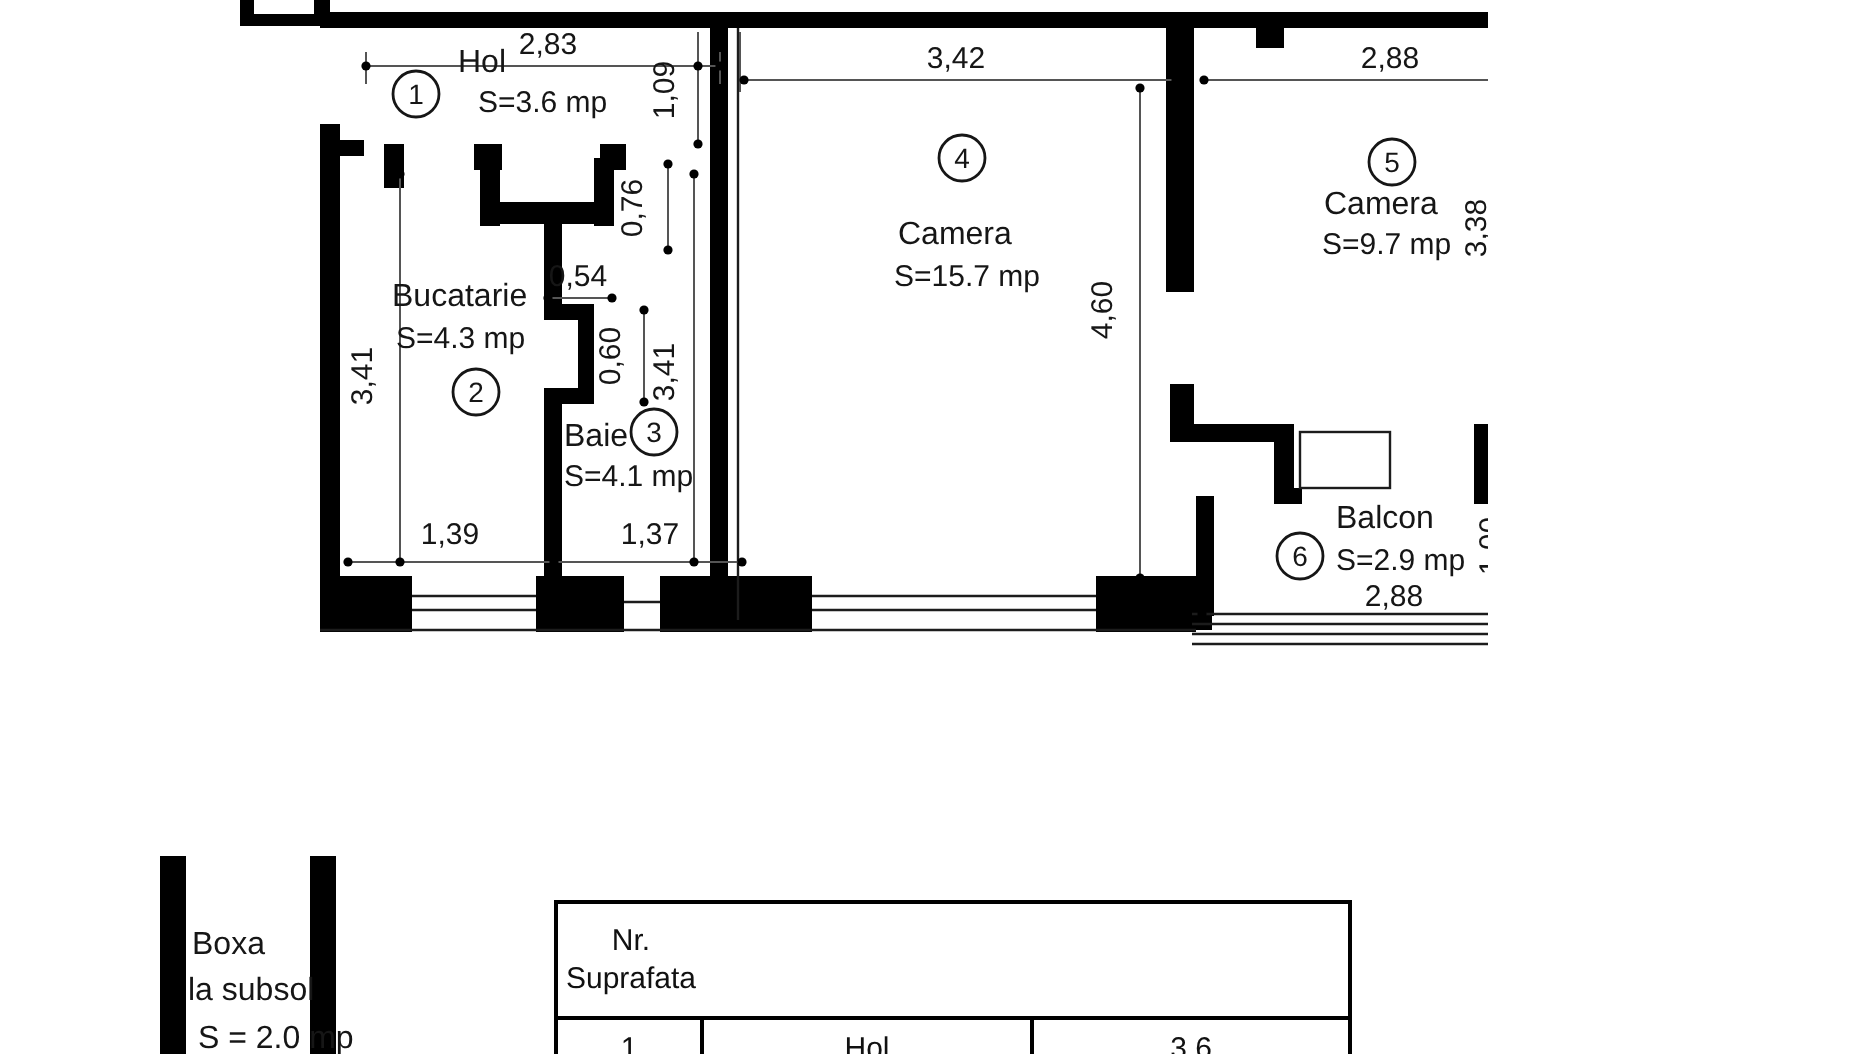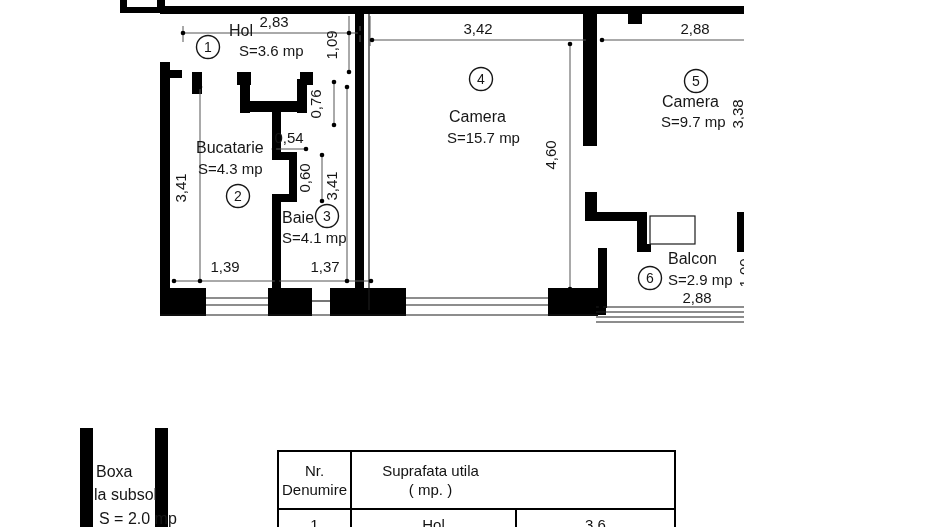--- a/index.html
+++ b/index.html
@@ -199,25 +199,21 @@
       <text x="94" y="500">la subsol</text>
       <text x="99" y="524">S = 2.0 mp</text>
     </g>
   </svg>
 
   
   <div class="tbl">
     <div class="trow thead">
       <div class="cell c1">
         <span>Nr.</span>
-        <span>Denumire</span>
-      </div>
-      <div class="cell c3">
-        <span>Suprafata utila</span>
-        <span>( mp. )</span>
+        <span>Suprafata</span>
       </div>
     </div>
     <div class="trow tdata">
       <div class="cell c1">
         <span>1</span>
       </div>
       <div class="cell c2">
         <span>Hol</span>
       </div>
       <div class="cell c3">

